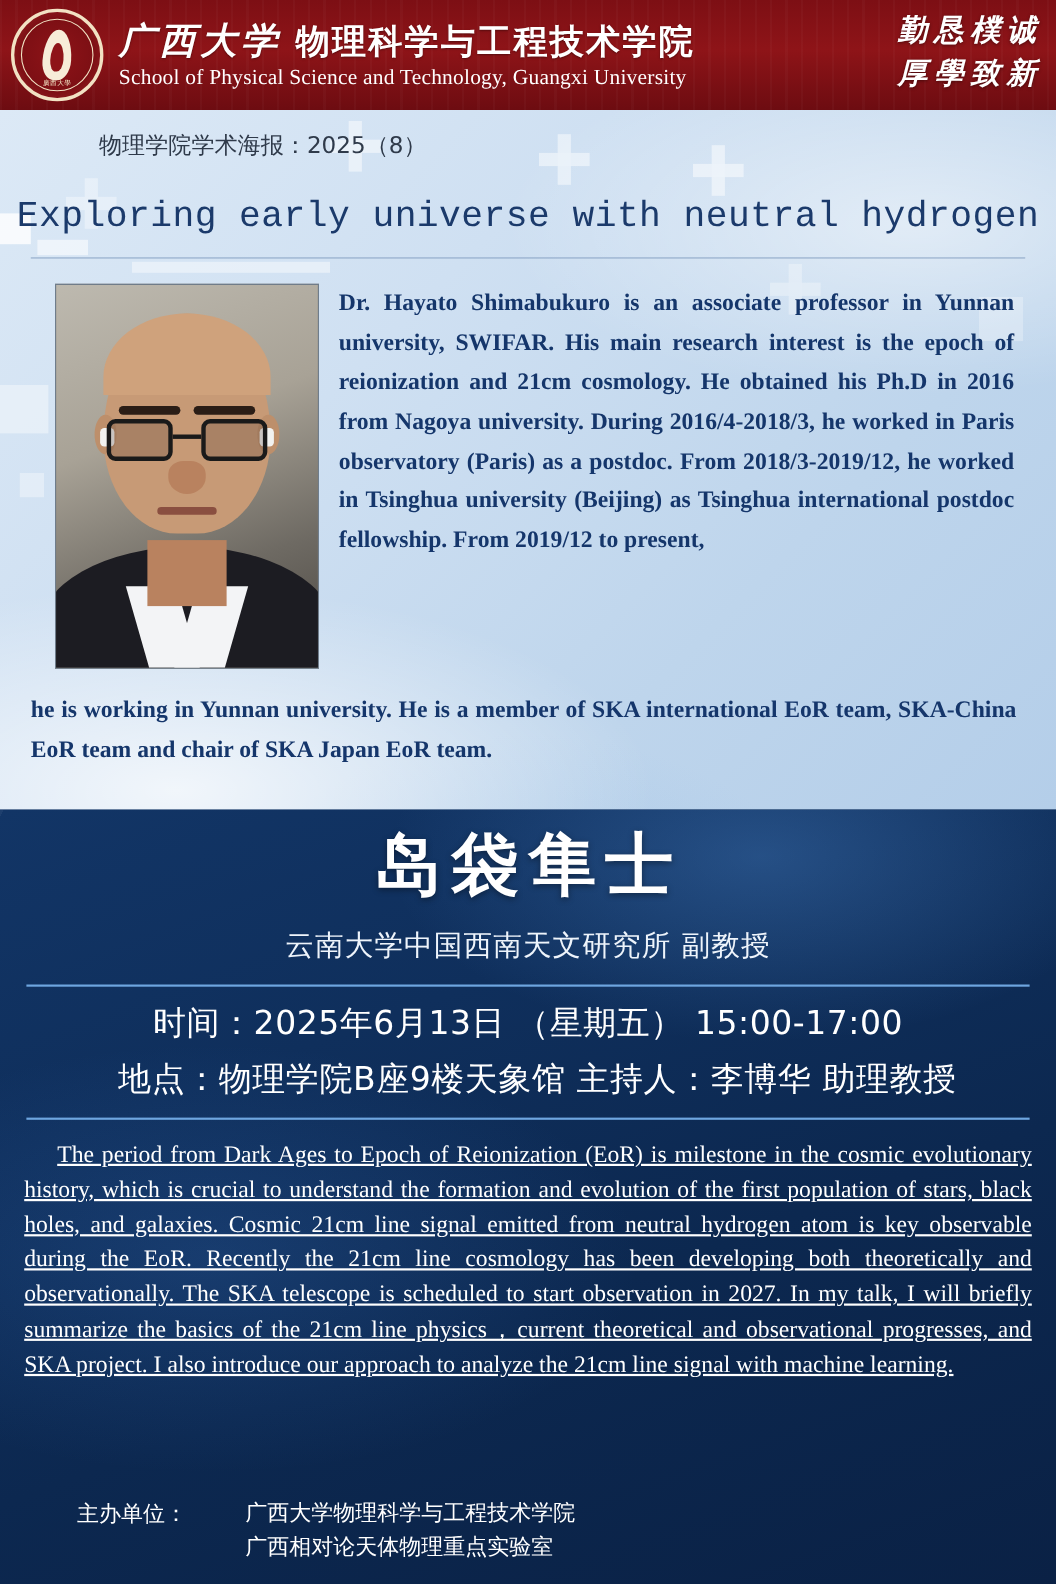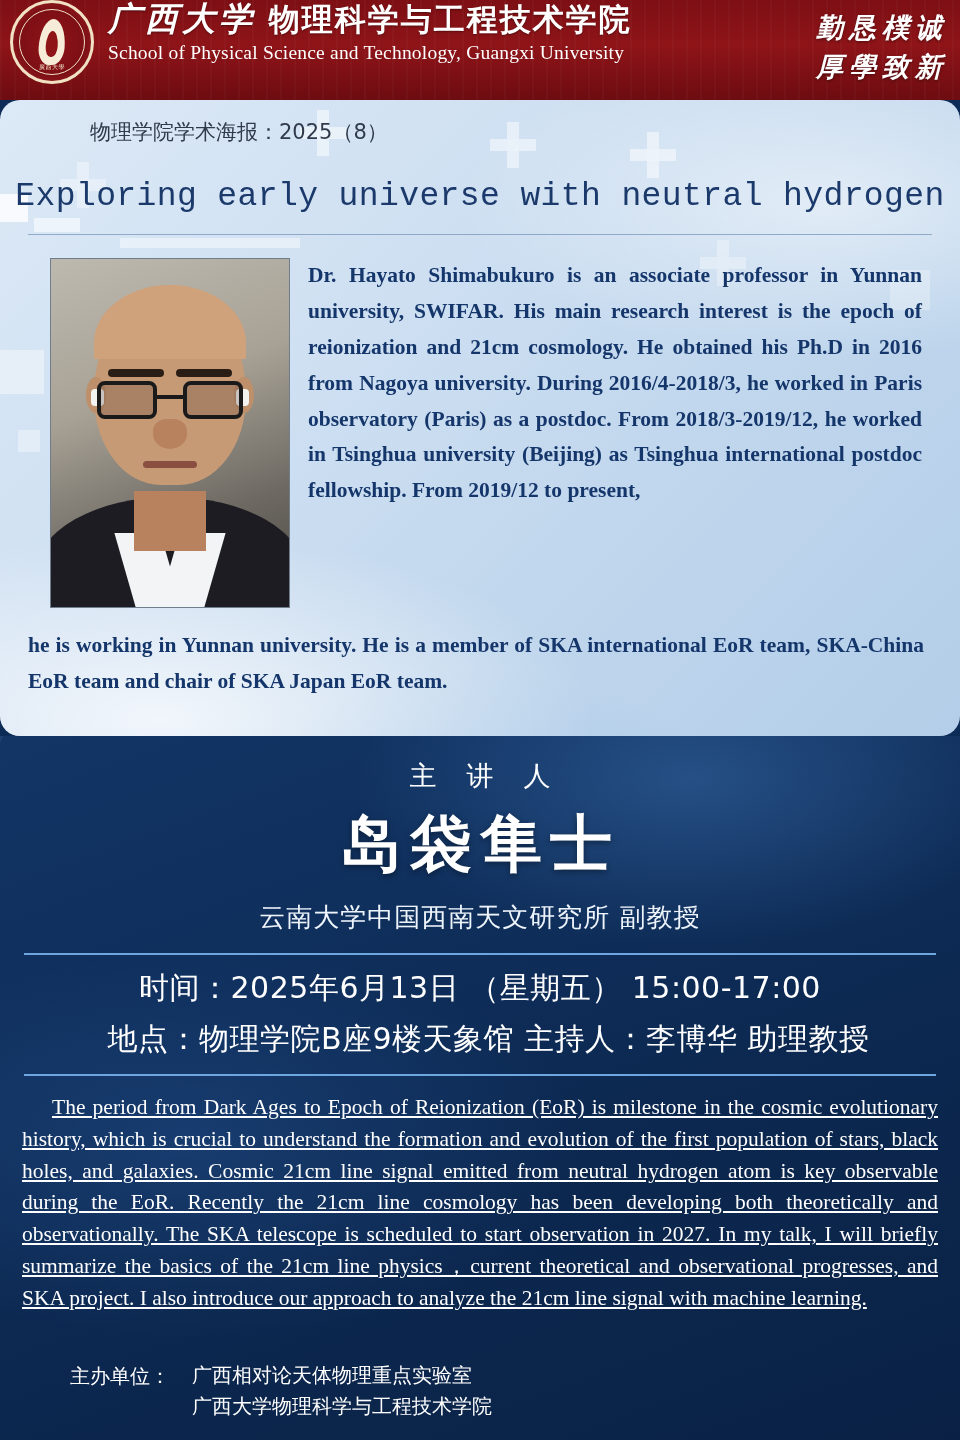--- a/index.html
+++ b/index.html
@@ -9,21 +9,21 @@
     background:#0d2b57;
     position:relative;
     overflow:hidden;
   }
 
   
   .header {
     position:relative;
     width:960px; height:100px;
     background:linear-gradient(180deg,#7d0f14 0%,#8e1418 45%,#6d0c11 100%);
-    display:flex; align-items:flex-start;
+    display:flex; align-items:center;
     overflow:hidden;
   }
   .header-pattern {
     position:absolute; inset:0;
     background:
       repeating-linear-gradient(90deg, rgba(255,255,255,.05) 0 2px, transparent 2px 14px);
     opacity:.5;
   }
   .logo {
     width:84px; height:84px; margin-left:10px;
@@ -83,21 +83,20 @@
     letter-spacing:6px; line-height:1.45;
     text-shadow:0 1px 3px rgba(0,0,0,.45);
   }
 
   
   .upper {
     position:relative;
     width:960px; height:636px;
     background:linear-gradient(135deg,#dce9f6 0%,#cfe0f2 35%,#bed5ec 70%,#b4cee9 100%);
     overflow:hidden;
-    border-radius:20px;
   }
   .upper-swirl {
     position:absolute; inset:-40px -20px;
     background:
       radial-gradient(ellipse 700px 300px at 18% 92%, rgba(255,255,255,.75), rgba(255,255,255,0) 62%),
       radial-gradient(ellipse 620px 260px at 85% 20%, rgba(255,255,255,.5), rgba(255,255,255,0) 60%),
       radial-gradient(ellipse 520px 420px at 50% 120%, rgba(150,190,230,.55), rgba(255,255,255,0) 60%);
   }
   .crosses { position:absolute; inset:0; }
   .cross {
@@ -280,20 +279,21 @@
     text-align:justify;
     position:relative; z-index:3;text-decoration:underline;
   }
   .abstract p { text-indent:30px; }
 
   .organizers {
     position:absolute; left:0; right:0; bottom:18px;
     display:flex; align-items:flex-start;
     padding-left:70px;
     z-index:3;
+    gap:31px;
   }
   .org-label {
     color:#ffffff; font-size:20px; padding-top:3px;
     font-family:"DejaVu Sans", sans-serif;
     white-space:nowrap;
   }
   .org-list {
     margin-left:22px;
     color:#ffffff; font-size:20px; line-height:1.55;
     font-family:"DejaVu Sans", sans-serif;
@@ -370,35 +370,34 @@
     </div>
   </div>
 
   <div class="bio">Dr. Hayato Shimabukuro is an associate professor in Yunnan university, SWIFAR. His main research interest is the epoch of reionization and 21cm cosmology.  He obtained his Ph.D in 2016 from Nagoya university. During 2016/4-2018/3, he worked in Paris observatory (Paris) as a postdoc. From 2018/3-2019/12, he worked in Tsinghua university (Beijing) as Tsinghua international postdoc fellowship. From 2019/12 to present,</div>
   <div class="bio-cont">he is working in Yunnan university. He is a member of SKA international EoR team, SKA-China EoR team and chair of SKA Japan EoR team.</div>
 </div>
 
 <div class="lower">
   <div class="lower-shine"></div>
 
-  <div class="speaker-label">主讲人</div>
   <div class="speaker-name">岛袋隼士</div>
   <div class="speaker-affil">云南大学中国西南天文研究所  副教授</div>
 
   <div class="hr-line"></div>
 
   <div class="meta-line">时间：2025年6月13日 （星期五）  15:00-17:00</div>
   <div class="meta-line second">地点：物理学院B座9楼天象馆     主持人：李博华 助理教授</div>
 
   <div class="hr-line bottom"></div>
 
   <div class="abstract">
     <p>The period from Dark Ages to Epoch of Reionization (EoR) is milestone in the cosmic evolutionary history, which is crucial to understand the formation and evolution of the first population of stars, black holes, and galaxies.  Cosmic 21cm line signal emitted from neutral hydrogen atom is key observable during the EoR. Recently the 21cm line cosmology has been developing both theoretically and observationally. The SKA telescope is scheduled to start observation in 2027. In my talk, I will briefly summarize the basics of the 21cm line physics，current theoretical and observational progresses, and SKA project. I also introduce our approach to analyze the 21cm line signal with machine learning.</p>
   </div>
 
   <div class="organizers">
     <div class="org-label">主办单位：</div>
     <div class="org-list">
+      <div>广西大学物理科学与工程技术学院</div>
       <div>广西相对论天体物理重点实验室</div>
-      <div>广西大学物理科学与工程技术学院</div>
     </div>
   </div>
 </div>
 
 </body></html>

